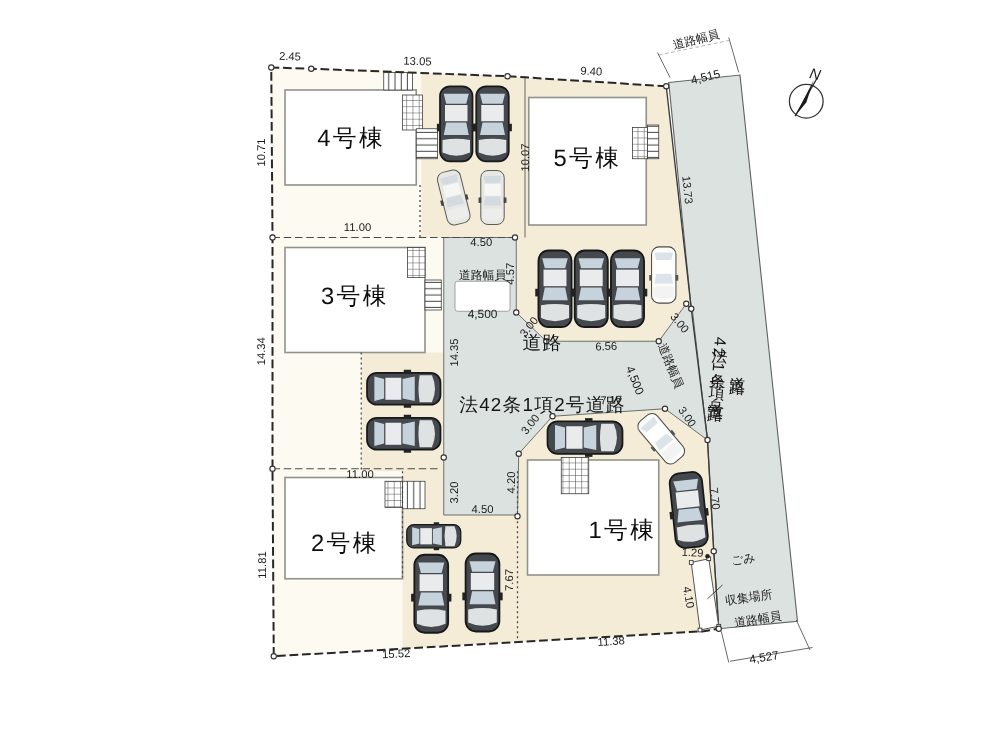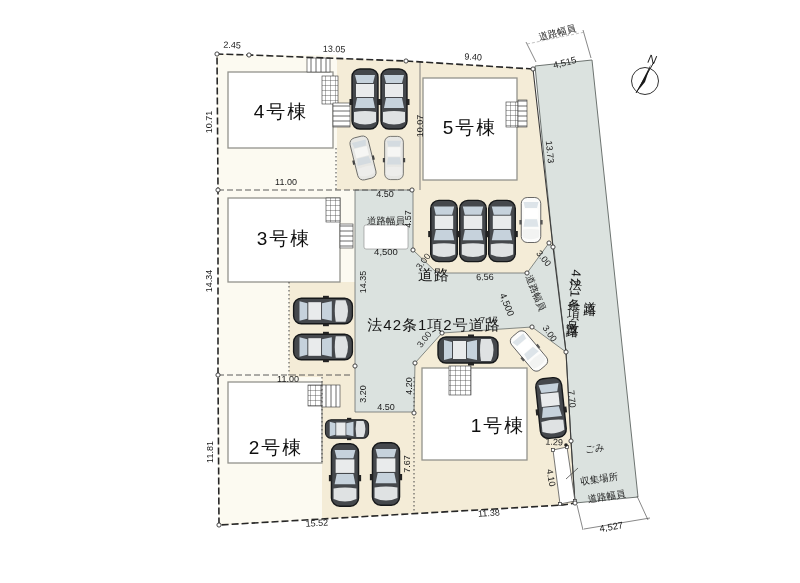--- a/index.html
+++ b/index.html
@@ -185,21 +185,21 @@
   <g>
     <circle cx="645" cy="81" r="13.5" fill="none" stroke="#333" stroke-width="1"></circle>
     <path d="M636,93 L654,62" stroke="#222" stroke-width="1" fill="none"></path>
     <polygon points="636,93 651,64 645,82" fill="#1a1a1a"></polygon>
   </g>
 </svg>
 
   <div class="lbl bldg" style="left:281px;top:112px">4号棟</div>
   <div class="lbl bldg" style="left:470px;top:128px">5号棟</div>
   <div class="lbl bldg" style="left:284px;top:239px">3号棟</div>
-  <div class="lbl bldg" style="left:276px;top:448px">2号棟</div>
+  <div class="lbl bldg" style="left:276px;top:436px">2号棟</div>
   <div class="lbl bldg" style="left:498px;top:426px">1号棟</div>
 
   <div class="lbl road-label" style="left:434px;top:300px">
     <span style="display:block">道路</span>
     <span style="display:block">法42条1項2号道路</span>
   </div>
 
   <div class="lbl vert vcol" style="left:591px;top:293px;--r:4deg">道路</div>
   <div class="lbl vert vcol" style="left:575px;top:292px;--r:4deg">法42条1項1号道路</div>
 

